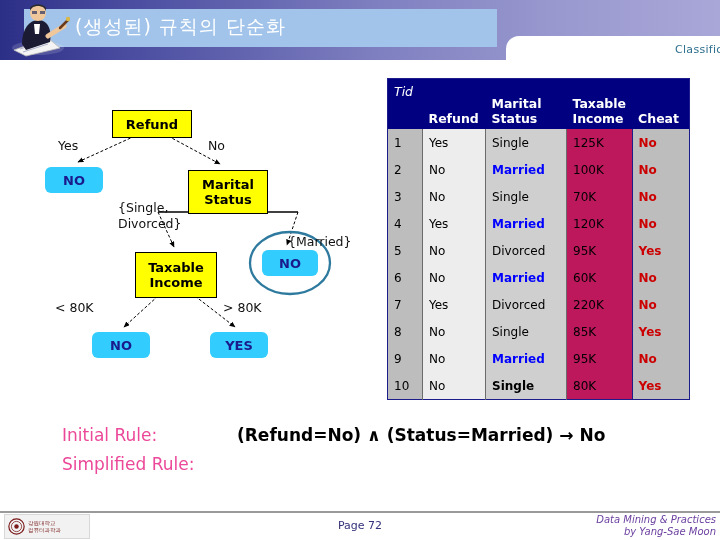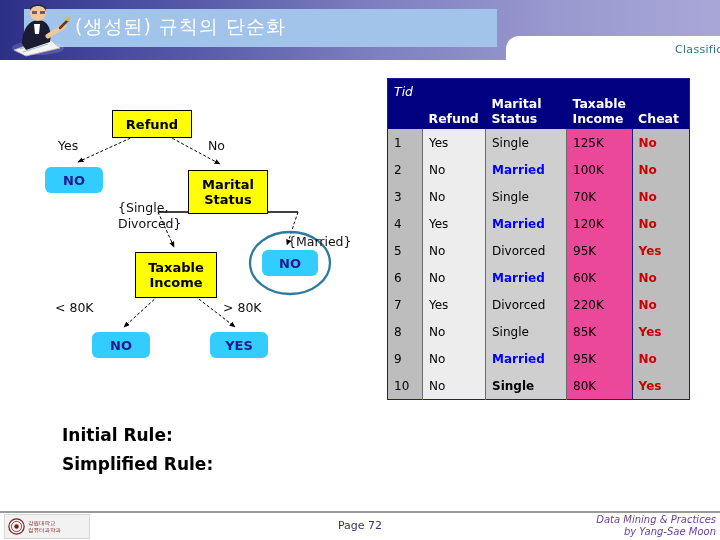--- a/index.html
+++ b/index.html
@@ -145,42 +145,42 @@
   }
   #data-table tbody td {
     padding: 4px 6px;
     height: 19px;
     color: #000000;
     white-space: nowrap;
   }
   td.col-tid      { background: #bdbdbd; border-right: 1px solid #6b6b6b; width: 22px; }
   td.col-refund   { background: #ededed; border-right: 1px solid #6b6b6b; width: 50px; }
   td.col-status   { background: #cfcfcf; border-right: 1px solid #6b6b6b; width: 68px; }
-  td.col-income   { background: #ec4899; border-right: 1px solid #1c1c8a; width: 52px; }
+  td.col-income   { background: #be185d; border-right: 1px solid #1c1c8a; width: 52px; }
   td.col-cheat    { background: #bdbdbd; width: 44px; }
   .v-married { color: #0000ff; font-weight: bold; }
   .v-bold    { font-weight: bold; }
   .v-cheat   { color: #cc0000; font-weight: bold; }
 
   
   #rules-block {
     position: absolute;
     left: 62px; top: 425px;
     width: 620px;
     font-family: "DejaVu Sans", sans-serif;
   }
   .rule-row {
     display: flex;
     align-items: baseline;
     margin-bottom: 9px;
   }
   .rule-label {
-    font-weight: bold;
+    font-weight: normal;
     font-size: 17px;
-    color: #000000;
+    color: #ec4899;
     width: 175px;
     flex: 0 0 175px;
     white-space: nowrap;
   }
   .rule-expr {
     font-weight: bold;
     font-size: 17px;
     color: #000000;
     white-space: nowrap;
   }
@@ -392,20 +392,21 @@
         <td class="col-status"><span class="v-bold">Single</span></td>
         <td class="col-income"><span>80K</span></td>
         <td class="col-cheat"><span class="v-cheat">Yes</span></td>
       </tr>
     </tbody>
 </table>
 
 <div id="rules-block">
   <div class="rule-row">
     <div class="rule-label">Initial Rule:</div>
+    <div class="rule-expr">(Refund=No) ∧ (Status=Married) → No</div>
   </div>
   <div class="rule-row">
     <div class="rule-label">Simplified Rule:</div>
   </div>
 </div>
 
 <div id="footer-rule"></div>
 <div id="footer">
   <div id="footer-logo">
     <svg width="17" height="17" viewBox="0 0 20 20">

